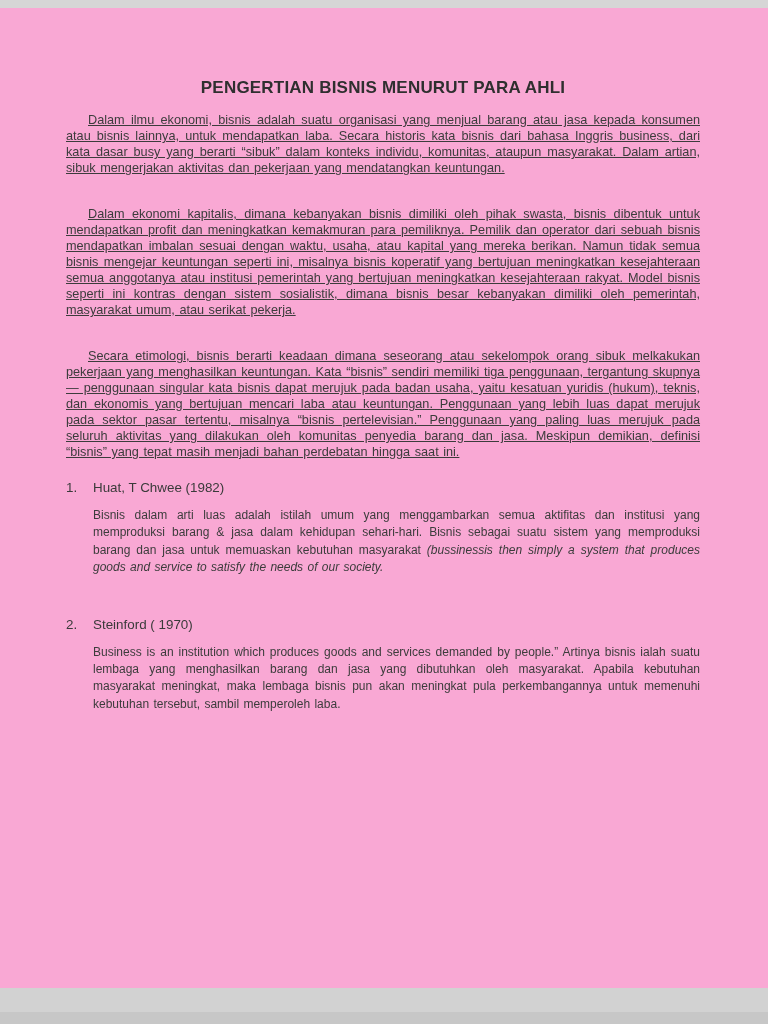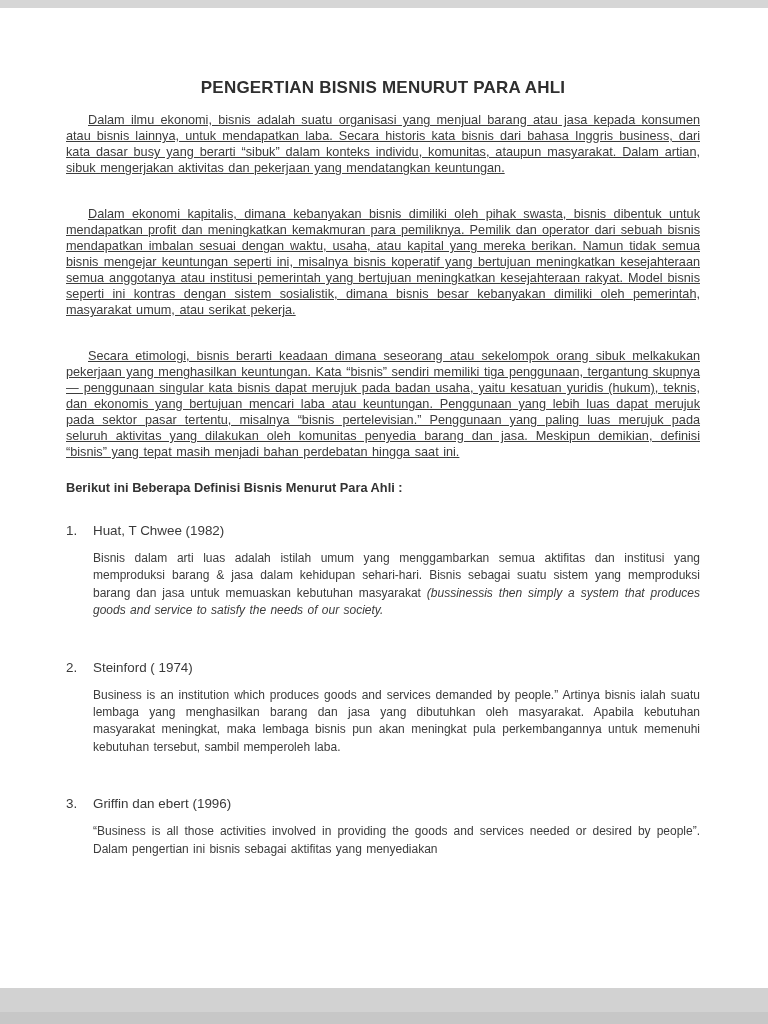--- a/index.html
+++ b/index.html
@@ -14,21 +14,21 @@
     height: 1024px;
     background: #d6d6d6;
     overflow: hidden;
   }
   .page {
     position: absolute;
     top: 8px;
     left: 0;
     width: 768px;
     height: 980px;
-    background: #ffffff;
+    background: #f9a8d4;
   }
   .content {
     padding: 70px 68px 0 66px;
     color: #3c3c3c;
   }
   h1.doc-title {
     margin: 0 0 14px 0;
     font-size: 17px;
     font-weight: bold;
     text-align: center;
@@ -105,41 +105,34 @@
     <div class="content">
 
       <h1 class="doc-title">PENGERTIAN BISNIS MENURUT PARA AHLI</h1>
 
       <p class="intro">Dalam ilmu ekonomi, bisnis adalah suatu organisasi yang menjual barang atau jasa kepada konsumen atau bisnis lainnya, untuk mendapatkan laba. Secara historis kata bisnis dari bahasa Inggris business, dari kata dasar busy yang berarti “sibuk” dalam konteks individu, komunitas, ataupun masyarakat. Dalam artian, sibuk mengerjakan aktivitas dan pekerjaan yang mendatangkan keuntungan.</p>
 
       <p class="intro">Dalam ekonomi kapitalis, dimana kebanyakan bisnis dimiliki oleh pihak swasta, bisnis dibentuk untuk mendapatkan profit dan meningkatkan kemakmuran para pemiliknya. Pemilik dan operator dari sebuah bisnis mendapatkan imbalan sesuai dengan waktu, usaha, atau kapital yang mereka berikan. Namun tidak semua bisnis mengejar keuntungan seperti ini, misalnya bisnis koperatif yang bertujuan meningkatkan kesejahteraan semua anggotanya atau institusi pemerintah yang bertujuan meningkatkan kesejahteraan rakyat. Model bisnis seperti ini kontras dengan sistem sosialistik, dimana bisnis besar kebanyakan dimiliki oleh pemerintah, masyarakat umum, atau serikat pekerja.</p>
 
       <p class="intro last">Secara etimologi, bisnis berarti keadaan dimana seseorang atau sekelompok orang sibuk melkakukan pekerjaan yang menghasilkan keuntungan. Kata “bisnis” sendiri memiliki tiga penggunaan, tergantung skupnya — penggunaan singular kata bisnis dapat merujuk pada badan usaha, yaitu kesatuan yuridis (hukum), teknis, dan ekonomis yang bertujuan mencari laba atau keuntungan. Penggunaan yang lebih luas dapat merujuk pada sektor pasar tertentu, misalnya “bisnis pertelevisian.” Penggunaan yang paling luas merujuk pada seluruh aktivitas yang dilakukan oleh komunitas penyedia barang dan jasa. Meskipun demikian, definisi “bisnis” yang tepat masih menjadi bahan perdebatan hingga saat ini.</p>
 
-      <p class="list-heading">Berikut ini Beberapa Definisi Bisnis Menurut Para Ahli :</p>
 
       <div class="def">
         <div class="def-head">
           <span class="def-num">1.</span><span class="def-expert">Huat, T Chwee (1982)</span>
         </div>
         <p class="def-body"><span>Bisnis dalam arti luas adalah istilah umum yang menggambarkan semua aktifitas dan institusi yang memproduksi barang &amp; jasa dalam kehidupan sehari-hari. Bisnis sebagai suatu sistem yang memproduksi barang dan jasa untuk memuaskan kebutuhan masyarakat </span><span class="italic">(bussinessis then simply a system that produces goods and service to satisfy the needs of our society.</span></p>
       </div>
 
       <div class="def">
         <div class="def-head">
-          <span class="def-num">2.</span><span class="def-expert">Steinford ( 1974)</span>
+          <span class="def-num">2.</span><span class="def-expert">Steinford ( 1970)</span>
         </div>
         <p class="def-body">Business is an institution which produces goods and services demanded by people.” Artinya bisnis ialah suatu lembaga yang menghasilkan barang dan jasa yang dibutuhkan oleh masyarakat. Apabila kebutuhan masyarakat meningkat, maka lembaga bisnis pun akan meningkat pula perkembangannya untuk memenuhi kebutuhan tersebut, sambil memperoleh laba.</p>
       </div>
 
-      <div class="def def-last">
-        <div class="def-head">
-          <span class="def-num">3.</span><span class="def-expert">Griffin dan ebert (1996)</span>
-        </div>
-        <p class="def-body">“Business is all those activities involved in providing the goods and services needed or desired by people”. Dalam pengertian ini bisnis sebagai aktifitas yang menyediakan</p>
-      </div>
 
     </div>
   </div>
 
   <div class="bottom-strip"></div>
   <div class="bottom-strip-edge"></div>
 </div>
 
 </body></html>

